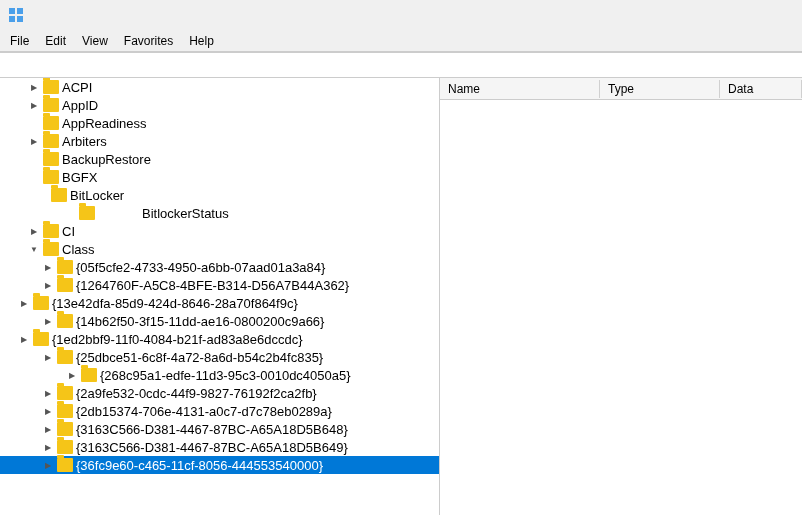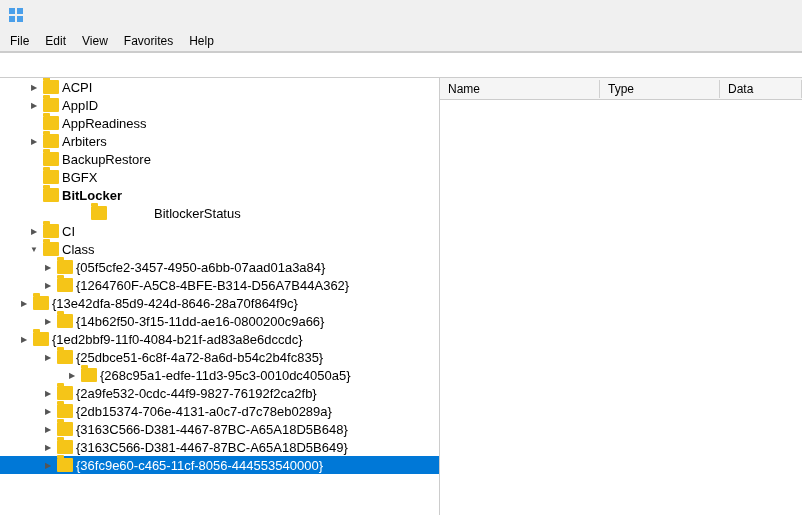--- a/index.html
+++ b/index.html
@@ -237,44 +237,44 @@
       <div class="tree-item" style="padding-left: 28px;">
         <span class="expander none"></span>
         <span class="folder-icon"></span>
         <span class="item-label">BackupRestore</span>
       </div>
       <div class="tree-item" style="padding-left: 28px;">
         <span class="expander none"></span>
         <span class="folder-icon"></span>
         <span class="item-label">BGFX</span>
       </div>
-      <div class="tree-item" style="padding-left: 28px; font-weight: bold;">
+      <div class="tree-item" style="padding-left: 36px;">
         <span class="expander none"></span>
         <span class="folder-icon"></span>
         <span class="item-label">BitLocker</span>
       </div>
-      <div class="tree-item" style="padding-left: 32px; gap: 44px;">
+      <div class="tree-item" style="padding-left: 20px; gap: 44px;">
         <span class="expander none"></span>
         <span class="folder-icon"></span>
         <span class="item-label">BitlockerStatus</span>
       </div>
       <div class="tree-item" style="padding-left: 28px;">
         <span class="expander closed"></span>
         <span class="folder-icon"></span>
         <span class="item-label">CI</span>
       </div>
       <div class="tree-item" style="padding-left: 28px;">
         <span class="expander open"></span>
         <span class="folder-icon"></span>
         <span class="item-label">Class</span>
       </div>
       <div class="tree-item" style="padding-left: 42px;">
         <span class="expander closed"></span>
         <span class="folder-icon"></span>
-        <span class="item-label">{05f5cfe2-3457-4950-a6bb-07aad01a3a84}</span>
+        <span class="item-label">{05f5cfe2-4733-4950-a6bb-07aad01a3a84}</span>
       </div>
       <div class="tree-item" style="padding-left: 42px;">
         <span class="expander closed"></span>
         <span class="folder-icon"></span>
         <span class="item-label">{1264760F-A5C8-4BFE-B314-D56A7B44A362}</span>
       </div>
       <div class="tree-item" style="padding-left: 18px;">
         <span class="expander closed"></span>
         <span class="folder-icon"></span>
         <span class="item-label">{13e42dfa-85d9-424d-8646-28a70f864f9c}</span>

